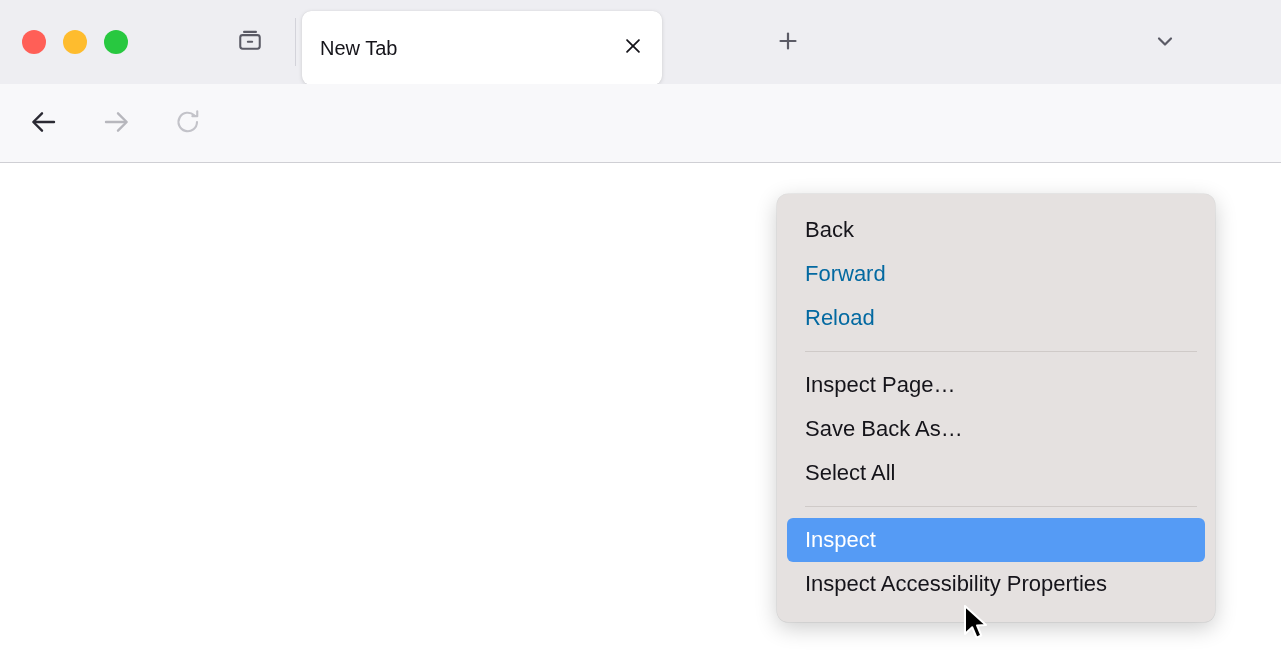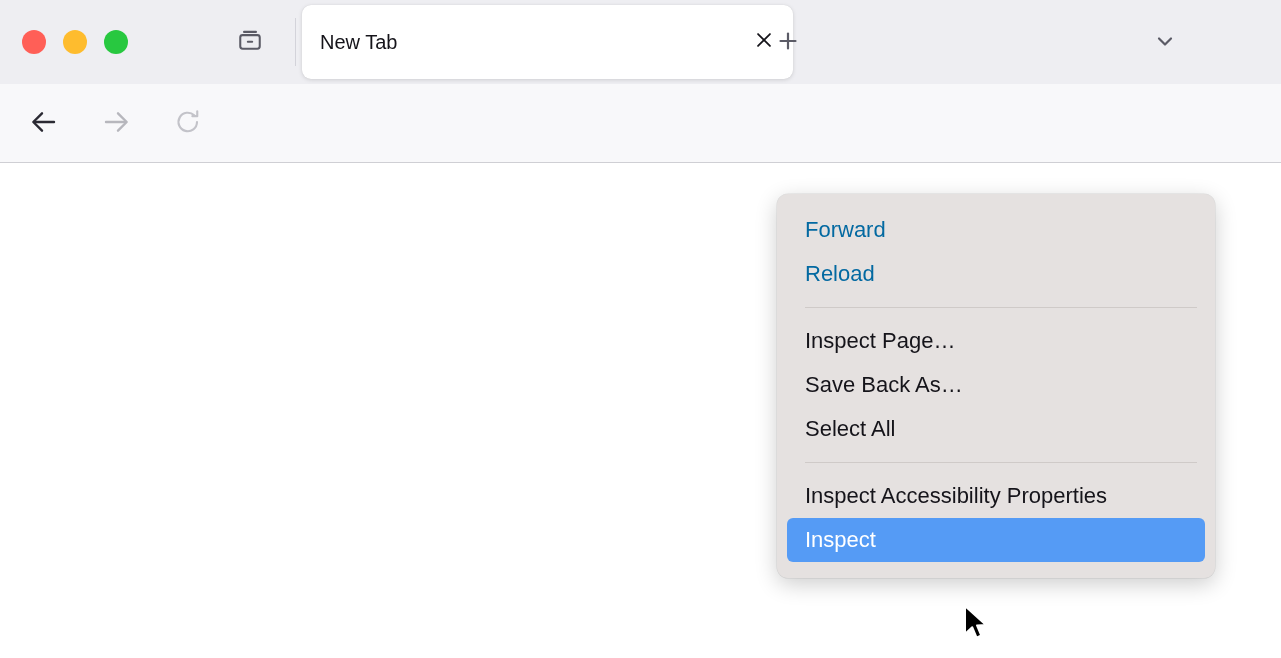--- a/index.html
+++ b/index.html
@@ -68,22 +68,22 @@
     left: 295px;
     top: 18px;
     width: 1px;
     height: 48px;
     background: #d3d3da;
   }
 
   .tab {
     position: absolute;
     left: 302px;
-    top: 5px;
-    width: 491px;
+    top: 11px;
+    width: 360px;
     height: 74px;
     background: #ffffff;
     border-radius: 9px;
     box-shadow: 0 1px 4px rgba(0,0,0,0.13), 0 0 1px rgba(0,0,0,0.10);
     box-sizing: border-box;
   }
   .tab-title {
     position: absolute;
     left: 18px;
     top: 50%;
@@ -392,33 +392,34 @@
           <line x1="4" y1="17" x2="20" y2="17"></line>
         </svg>
       </span>
     </div>
   </div>
 
   <div class="page-content"></div>
 
   <div class="context-menu">
 
+    <div class="menu-item">Back</div>
     <div class="menu-item disabled">Forward</div>
     <div class="menu-item disabled">Reload</div>
 
     <div class="menu-separator"></div>
 
     <div class="menu-item">Inspect Page…</div>
     <div class="menu-item">Save Back As…</div>
     <div class="menu-item">Select All</div>
 
     <div class="menu-separator"></div>
 
+    <div class="menu-item selected">Inspect</div>
     <div class="menu-item">Inspect Accessibility Properties</div>
-    <div class="menu-item selected">Inspect</div>
   </div>
 
   <div class="mouse-cursor">
     <svg width="26" height="40" viewBox="0 0 26 40">
       <path d="M3 2 L3 30 L10.2 23.2 L14.6 33.6 L19.3 31.5 L15 21.4 L24 21 Z" fill="#000000" stroke="#ffffff" stroke-width="2" stroke-linejoin="round"></path>
     </svg>
   </div>
 
 </div>
 

